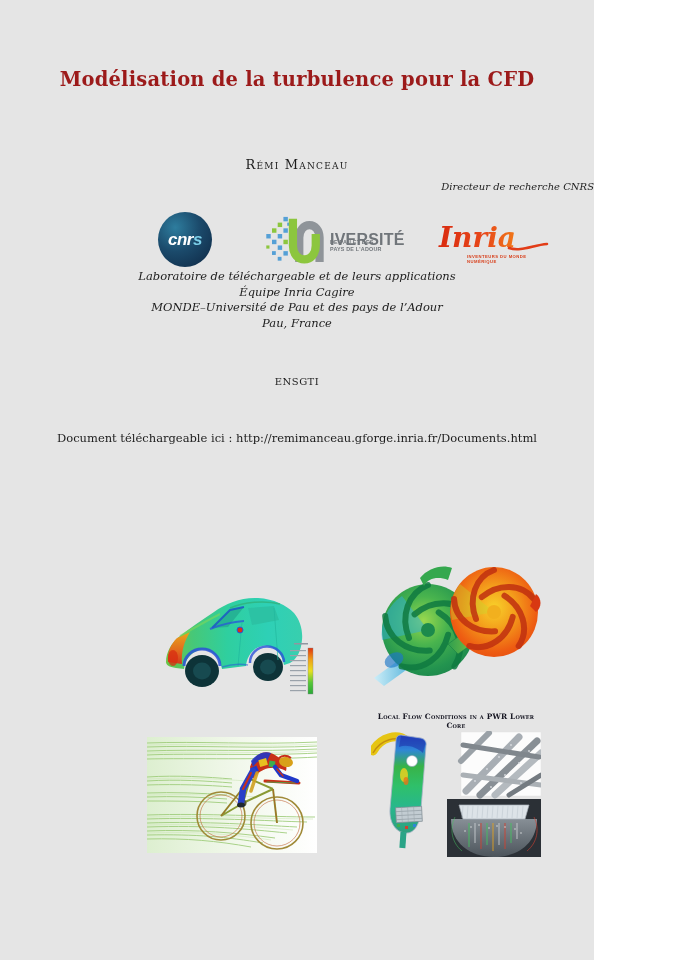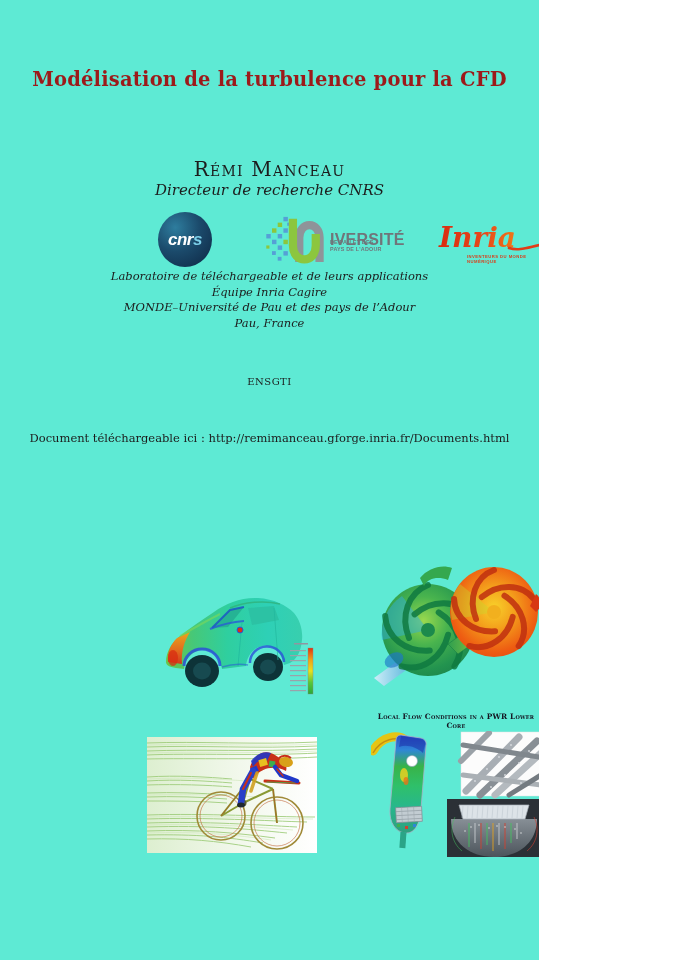--- a/index.html
+++ b/index.html
@@ -1,23 +1,23 @@
 <!DOCTYPE html>
 <html><head>
 <meta charset="utf-8">
 <style>
   html,body{margin:0;padding:0;background:#ffffff;}
-  .page{position:relative;width:539px;height:960px;background:#5eead4;overflow:hidden;
+  .page{position:relative;width:594px;height:960px;background:#e5e5e5;overflow:hidden;
         font-family:"DejaVu Serif", serif;color:#1c1c1c;}
   .abs{position:absolute;}
   .ctr{left:0;right:0;text-align:center;}
 
   .title{top:68px;font-size:19.5px;font-weight:bold;color:#9c1a1a;letter-spacing:.2px;}
-  .author{top:157px;font-variant:small-caps;font-size:20px;letter-spacing:1.2px;}
-  .role{top:181px;font-style:italic;font-size:15px;}
+  .author{top:157px;font-variant:small-caps;font-size:13px;letter-spacing:1.2px;}
+  .role{top:181px;font-style:italic;font-size:10px;text-align:right;}
 
   
   .cnrs{left:158px;top:212px;width:54px;height:55px;border-radius:50%;
         background:radial-gradient(circle at 32% 28%, #2e7d9e 0%, #1b4a6b 45%, #0d2642 100%);
         display:flex;align-items:center;justify-content:center;}
   .cnrs .t{font-family:"Liberation Sans",sans-serif;font-weight:bold;font-size:17px;
            color:#ffffff;letter-spacing:-.5px;font-style:italic;}
   .cnrs .t .accent{color:#7cd0ea;}
 
   .uppa{left:266px;top:215px;width:140px;height:52px;}

